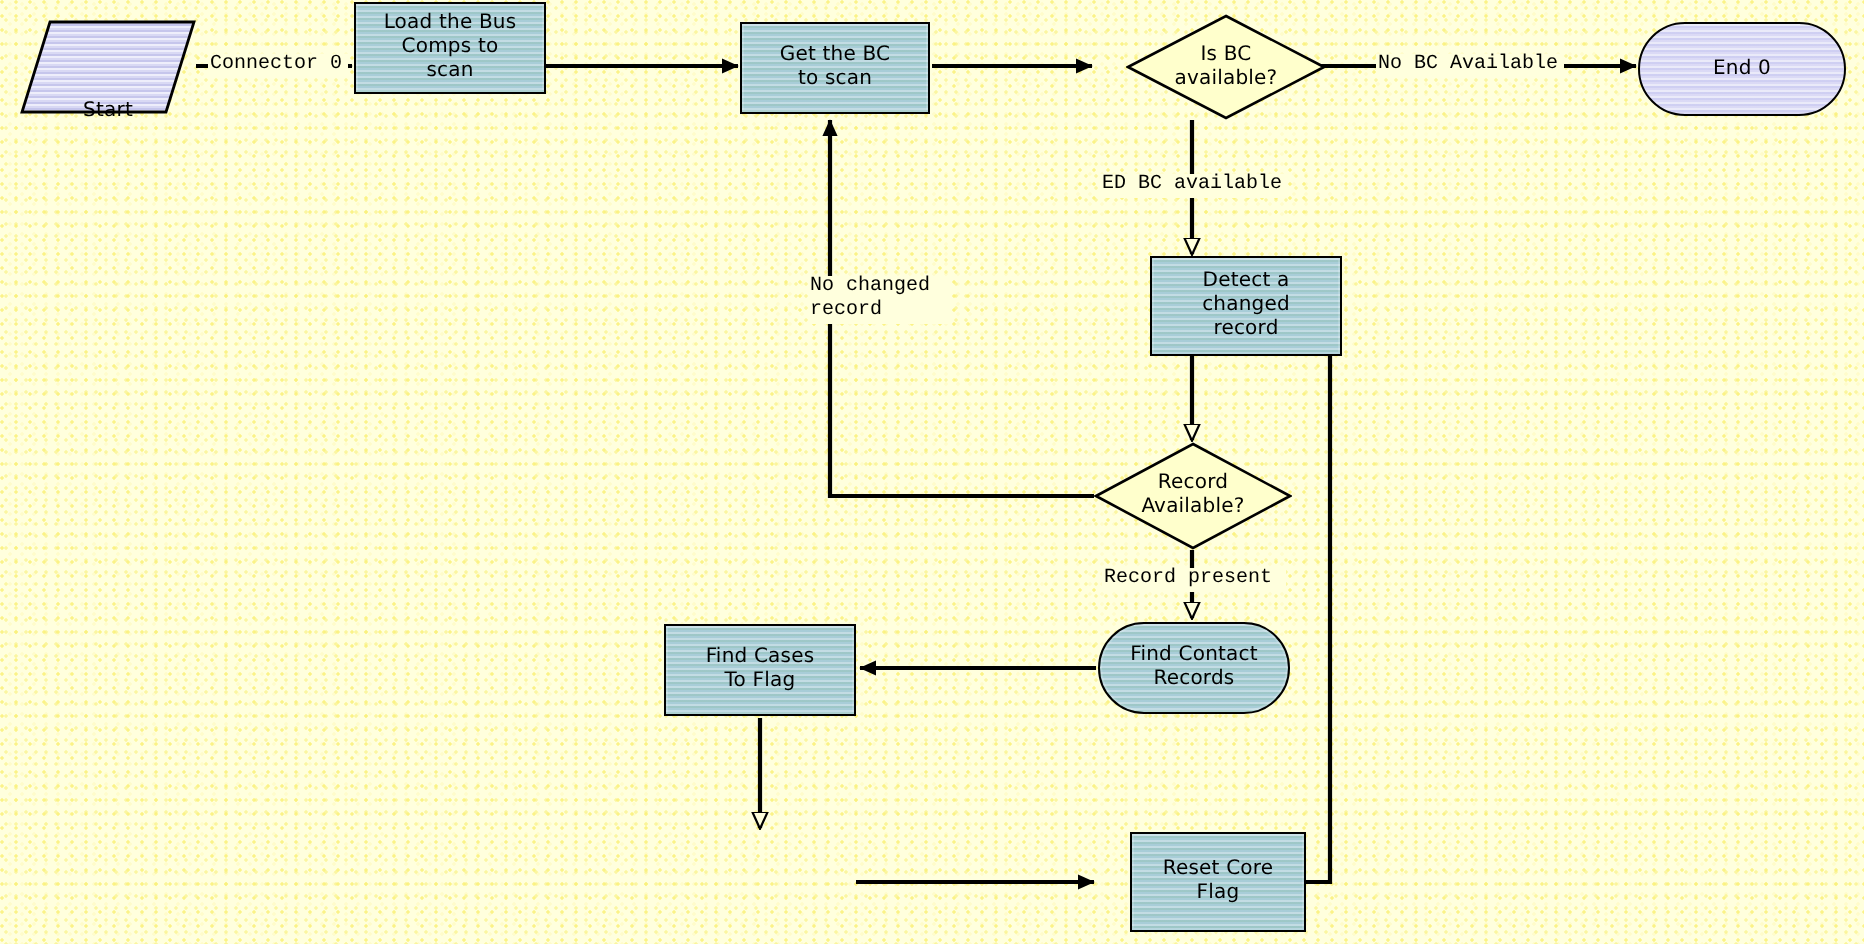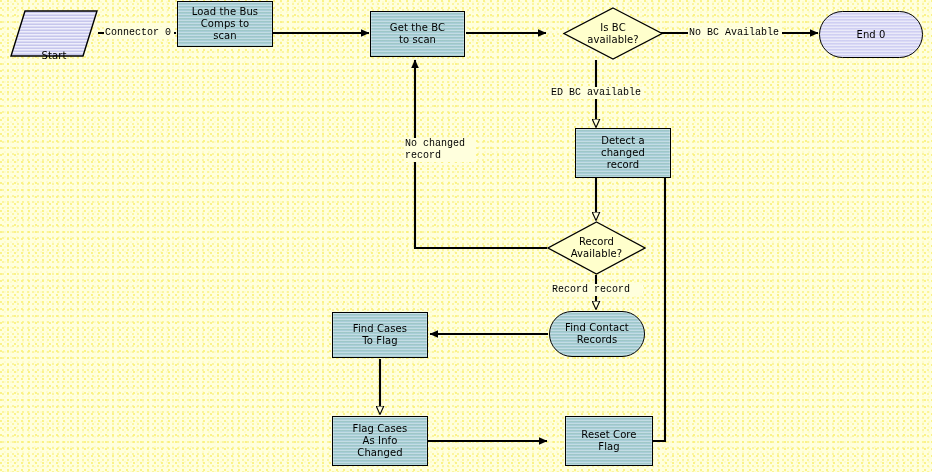--- a/index.html
+++ b/index.html
@@ -220,35 +220,30 @@
   <div class="node proc" style="left:549px; top:311px; width:96px; height:46px;border-radius:23px;">
     <span class="lbl">Find Contact
 Records</span>
   </div>
 
   <div class="node proc" style="left:332px; top:312px; width:96px; height:46px;">
     <span class="lbl">Find Cases
 To Flag</span>
   </div>
 
-  <div class="node proc" style="left:332px; top:416px; width:96px; height:50px;">
-    <span class="lbl">Flag Cases
-As Info
-Changed</span>
-  </div>
 
   <div class="node proc" style="left:565px; top:416px; width:88px; height:50px;">
     <span class="lbl">Reset Core
 Flag</span>
   </div>
 
   <div class="edge-label" style="left:104px; top:27px; width:68px;">Connector 0</div>
 
   <div class="edge-label" style="left:688px; top:27px; width:92px;">No BC Available</div>
 
   <div class="edge-label" style="left:550px; top:87px; width:92px;">ED BC available</div>
 
   <div class="edge-label" style="left:382px; top:138px; width:68px;margin-left:22px;">No changed
 record</div>
 
-  <div class="edge-label" style="left:551px; top:284px; width:90px;">Record record</div>
+  <div class="edge-label" style="left:551px; top:284px; width:90px;">Record present</div>
 
 </div>
 
 </body></html>

